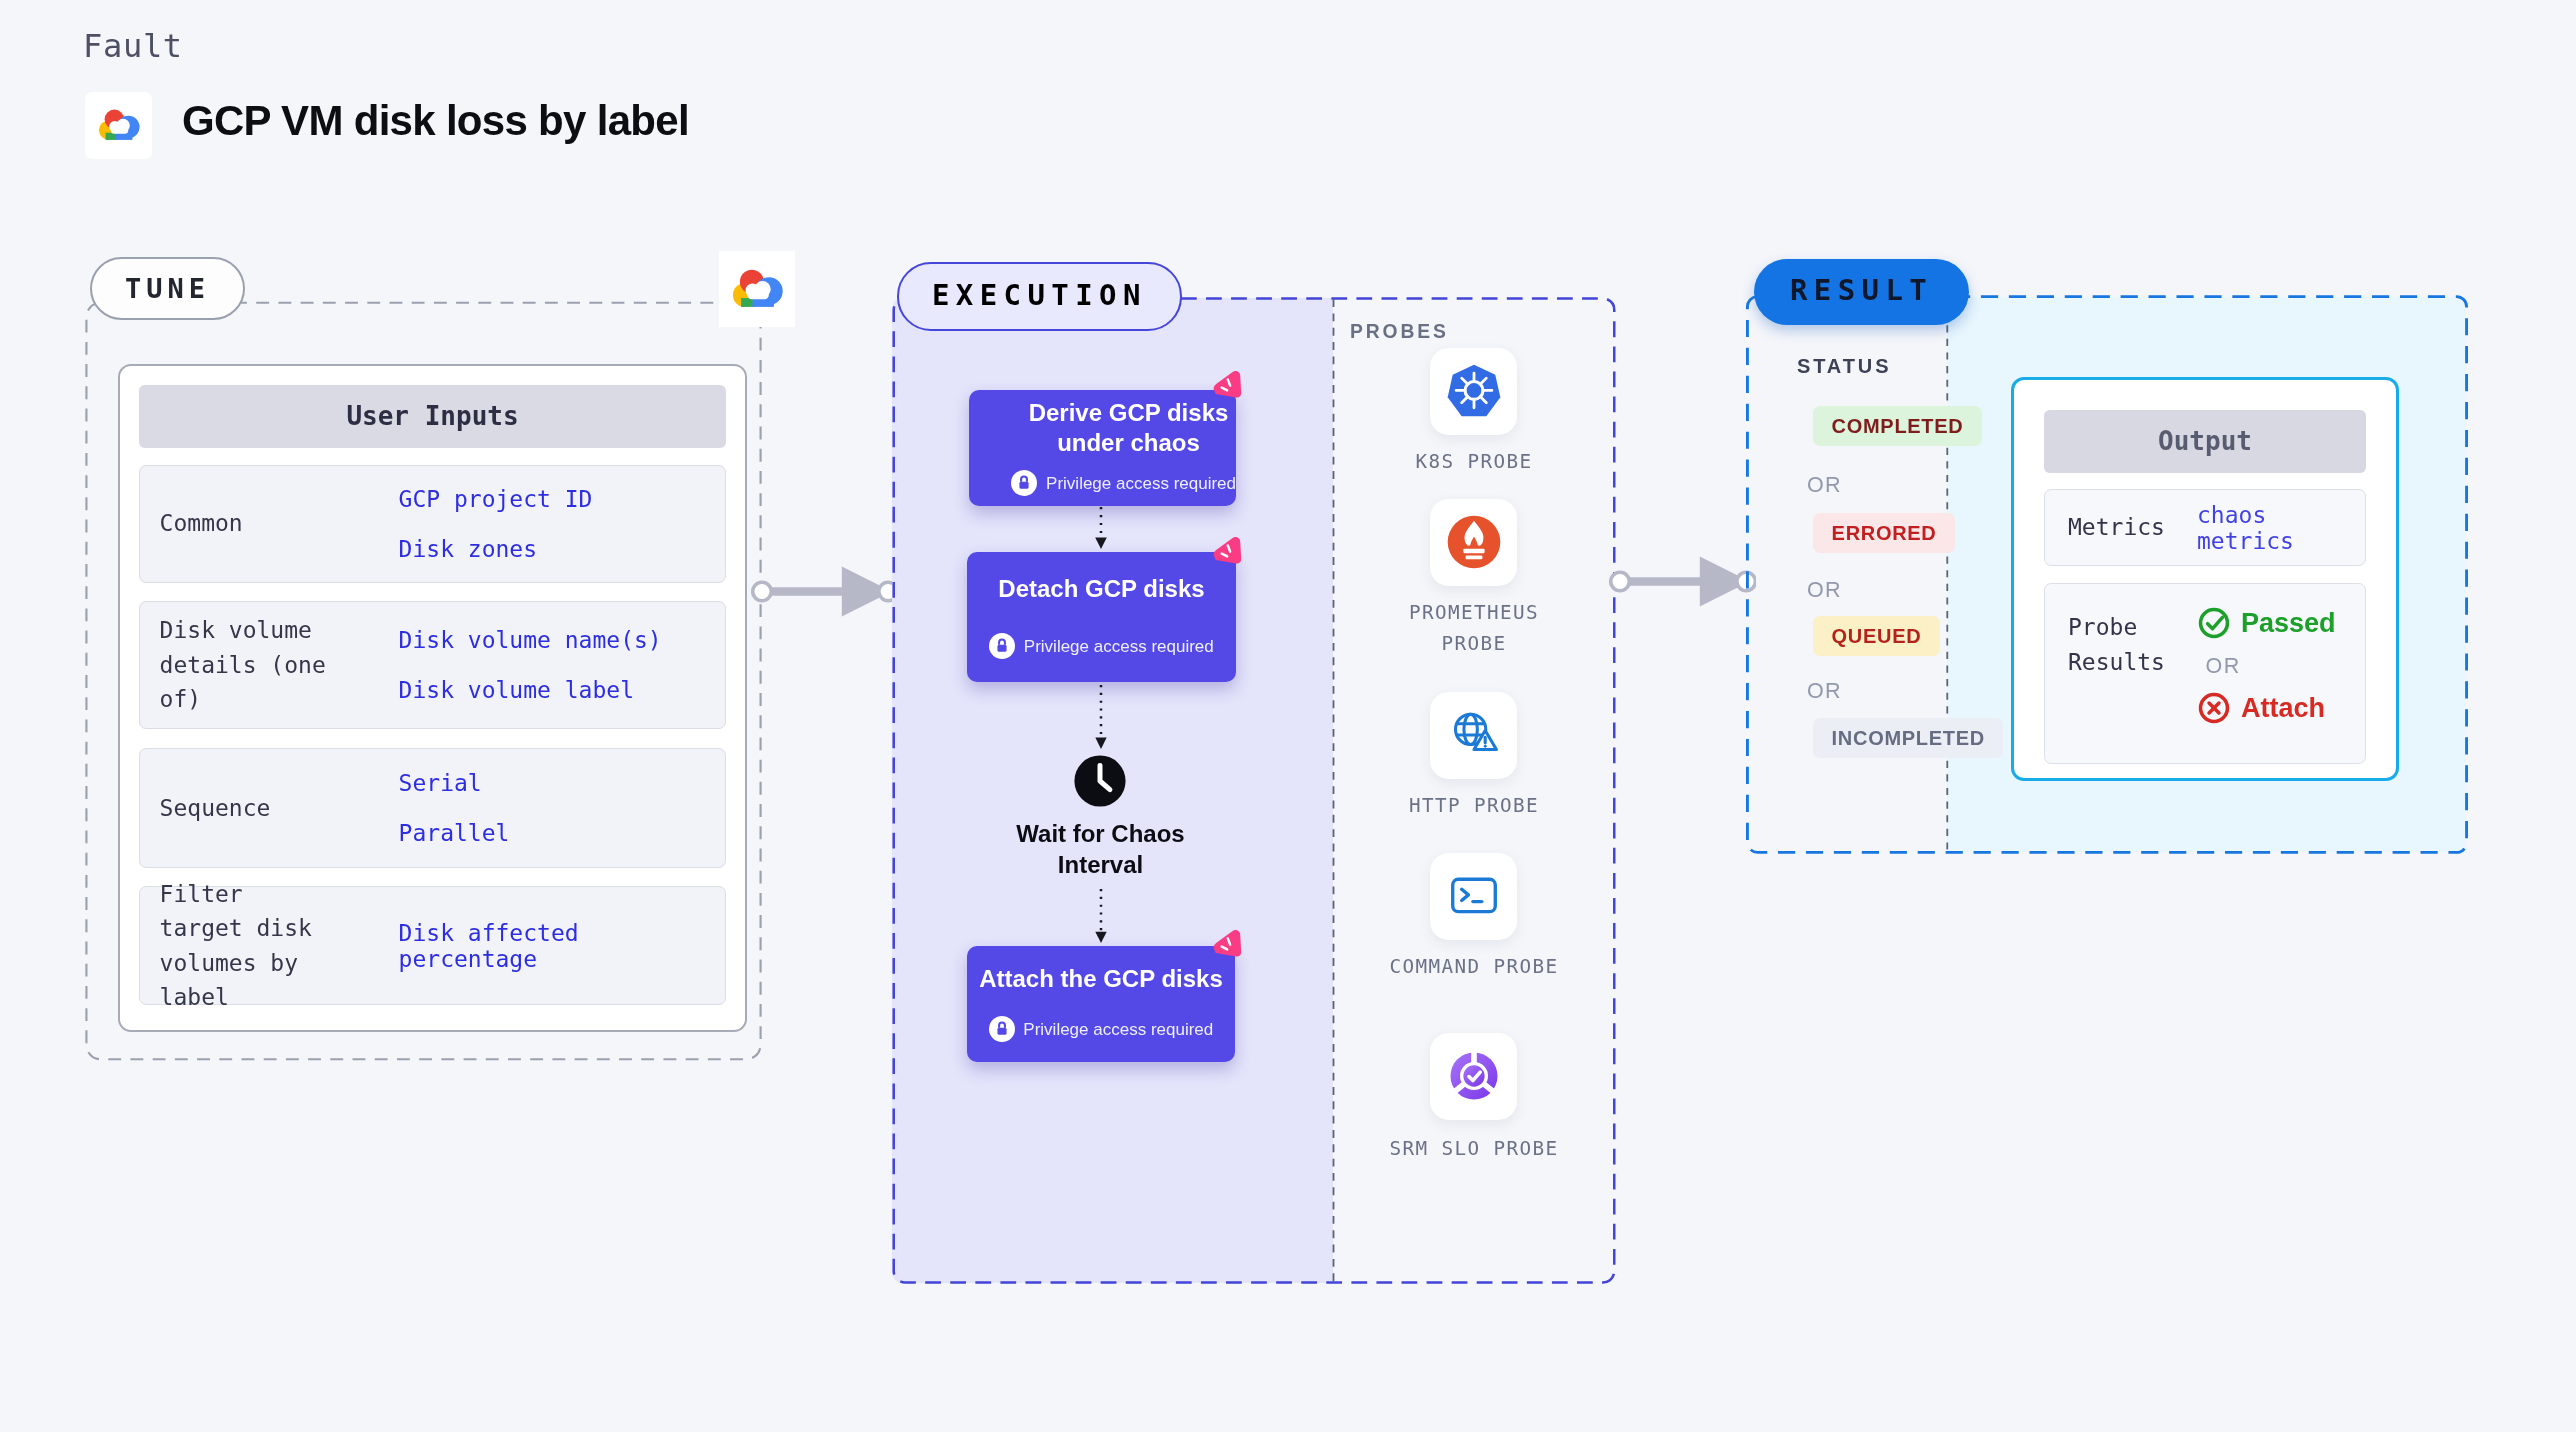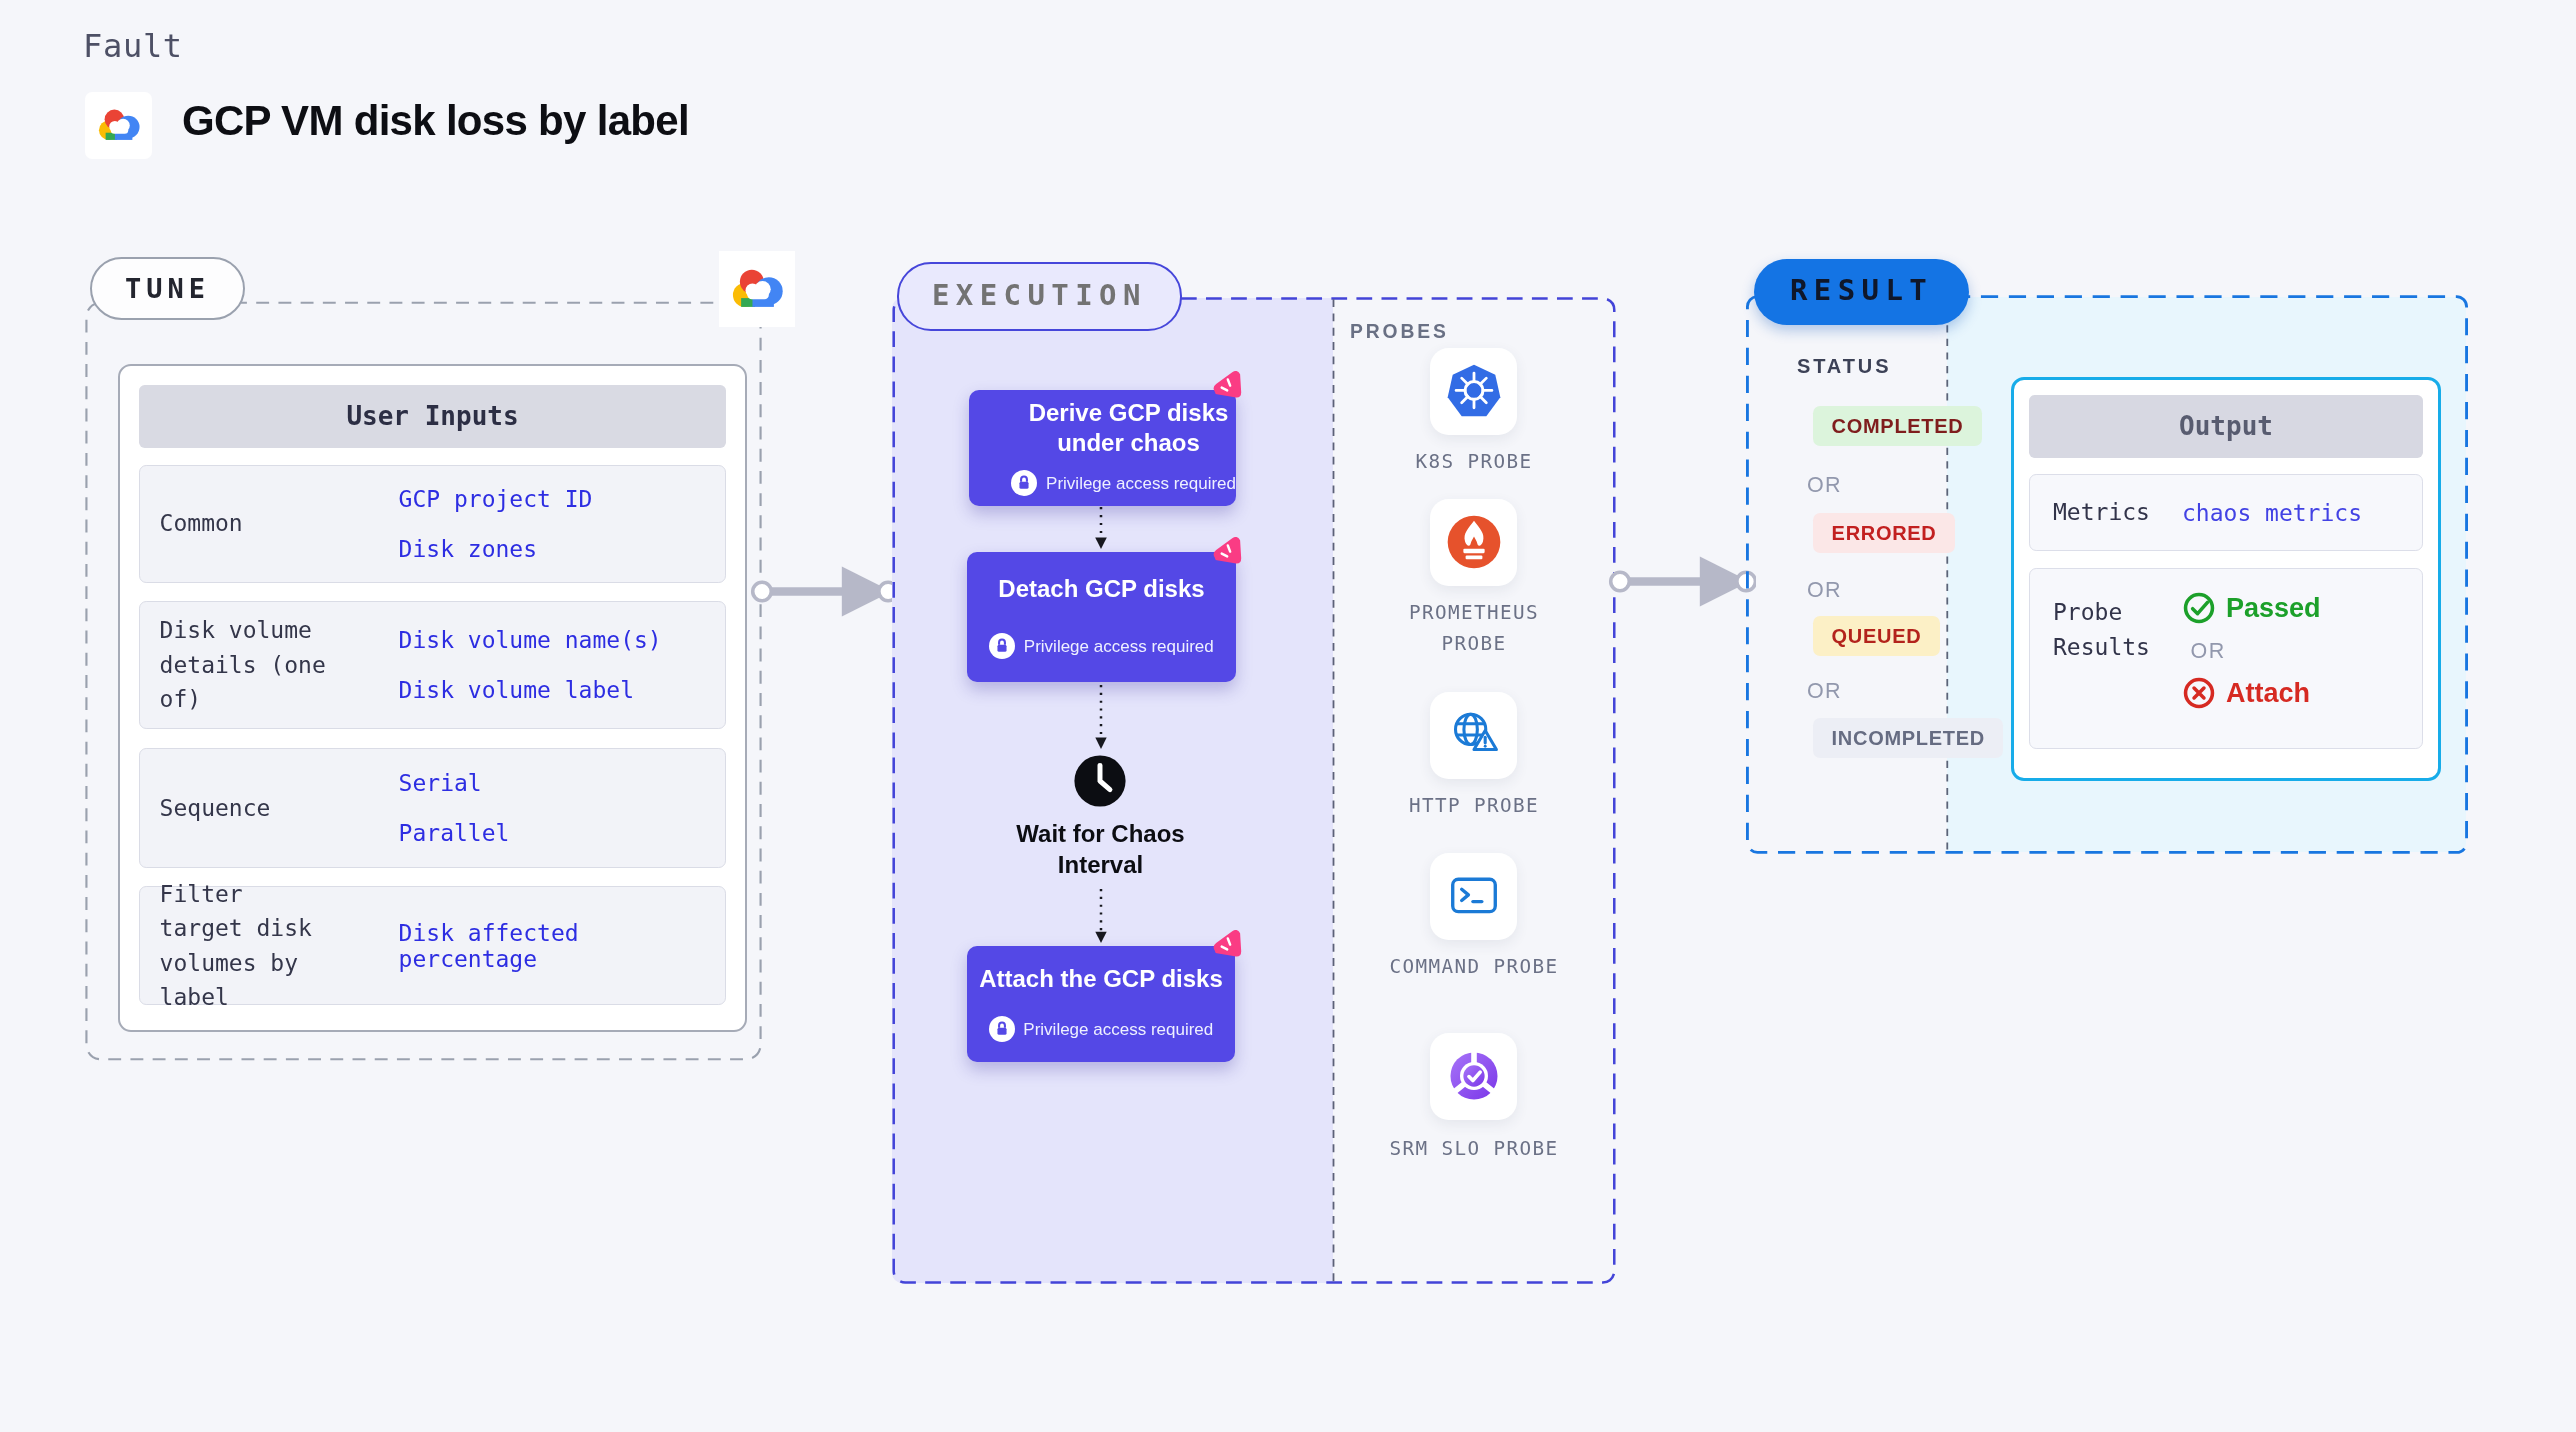--- a/index.html
+++ b/index.html
@@ -39,21 +39,21 @@
   .ui-row-values { display:flex; flex-direction:column; gap:24px; padding-left:60px; }
   .ui-value { font-family:"DejaVu Sans Mono",monospace; font-size:23px; color:#2d2de2; }
   .row-h1 { height:118px; } .row-h2 { height:128px; } .row-h3 { height:120px; } .row-h4 { height:119px; }
 
   
   .flow-panel { left:892px; top:297px; width:724px; height:987px; }
   .exec-fill { left:0; top:1.4px; width:441px; height:985px; background:#e4e4fb; border-radius:10px 0 0 10px; }
   .exec-badge { left:897px; top:262px; height:69px; padding:0 33px; line-height:63px;
                 background:#e9e9fd; border:2.9px solid #4646da; border-radius:34px;
                 font-family:"DejaVu Sans Mono",monospace; font-weight:bold; font-size:29px;
-                letter-spacing:6.4px; color:#737373; }
+                letter-spacing:6.4px; color:#000000; }
   .exec-node { background:#5448e6; border-radius:10px; box-shadow:0 7.2px 16px rgba(60,50,160,.28);
                display:flex; flex-direction:column; align-items:center; justify-content:center; }
   .exec-node-title { color:#fff; font-weight:bold; font-size:24px; text-align:center; line-height:1.25; }
   .node-1 { left:969px; top:390px; width:267px; height:116px; gap:11.5px;align-items:flex-end; }
   .node-1 .exec-node-title { max-width:215px; }
   .node-2 { left:967px; top:552px; width:269px; height:130px; gap:29px; }
   .node-3 { left:967px; top:946px; width:268px; height:116px; gap:21.5px; }
   .node-2 .exec-node-title, .node-3 .exec-node-title { white-space:nowrap; font-size:24px; }
   .priv-row { display:flex; align-items:center; gap:8.6px; }
   .priv-text { color:#eef0ff; font-size:17px; }
@@ -81,22 +81,22 @@
   .status-header { left:1797px; top:355px; font-weight:bold; font-size:20px; letter-spacing:2.9px; color:#3c4156; }
   .status-badge { display:inline-block; padding:8.6px 18.6px; border-radius:7.2px;
                   font-weight:bold; font-size:20px; letter-spacing:0.7px; }
   .st-completed   { left:1813px; top:406px;  color:#7f1d1d; background:#dcf4dc; }
   .st-errored     { left:1813px; top:513px;  color:#c22020; background:#fbe7e7; }
   .st-queued      { left:1813px; top:616px;  color:#b3231c; background:#fcf0c6; }
   .st-incompleted { left:1813px; top:718px; color:#666c82; background:#eceef5; }
   .or-text { font-size:21.5px; color:#9298ad; letter-spacing:1.4px; font-weight:500; }
   .or-1 { left:1807px; top:473px; } .or-2 { left:1807px; top:578px; } .or-3 { left:1807px; top:679px; }
 
-  .output-box { left:2011px; top:377px; width:430px; height:404px; background:#fff;
-                border:3.6px solid #17ace9; border-radius:13px; padding:15px; }
+  .output-box { left:2011px; top:377px; width:388px; height:404px; background:#fff;
+                border:3.6px solid #17ace9; border-radius:13px; padding:30px; }
   .output-header { height:63px; background:#d7d8e2; border-radius:5.7px; text-align:center;
                    line-height:63px; font-family:"DejaVu Sans Mono",monospace; font-weight:bold;
                    font-size:26px; color:#585c70; margin-bottom:16px; }
   .output-row { background:#f7f8fc; border:1.4px solid #dcdee9; border-radius:7.2px; display:flex; }
   .metrics-row { height:77px; margin-bottom:17px; align-items:center; }
   .probe-results-row { height:181px; align-items:flex-start; }
   .output-label { width:152px; padding-left:23px; font-family:"DejaVu Sans Mono",monospace;
                   font-size:23px; color:#32344a; line-height:1.5; flex:none; }
   .probe-results-row .output-label { padding-top:26px; }
   .metrics-value { font-family:"DejaVu Sans Mono",monospace; font-size:23px; color:#4242e4; }

